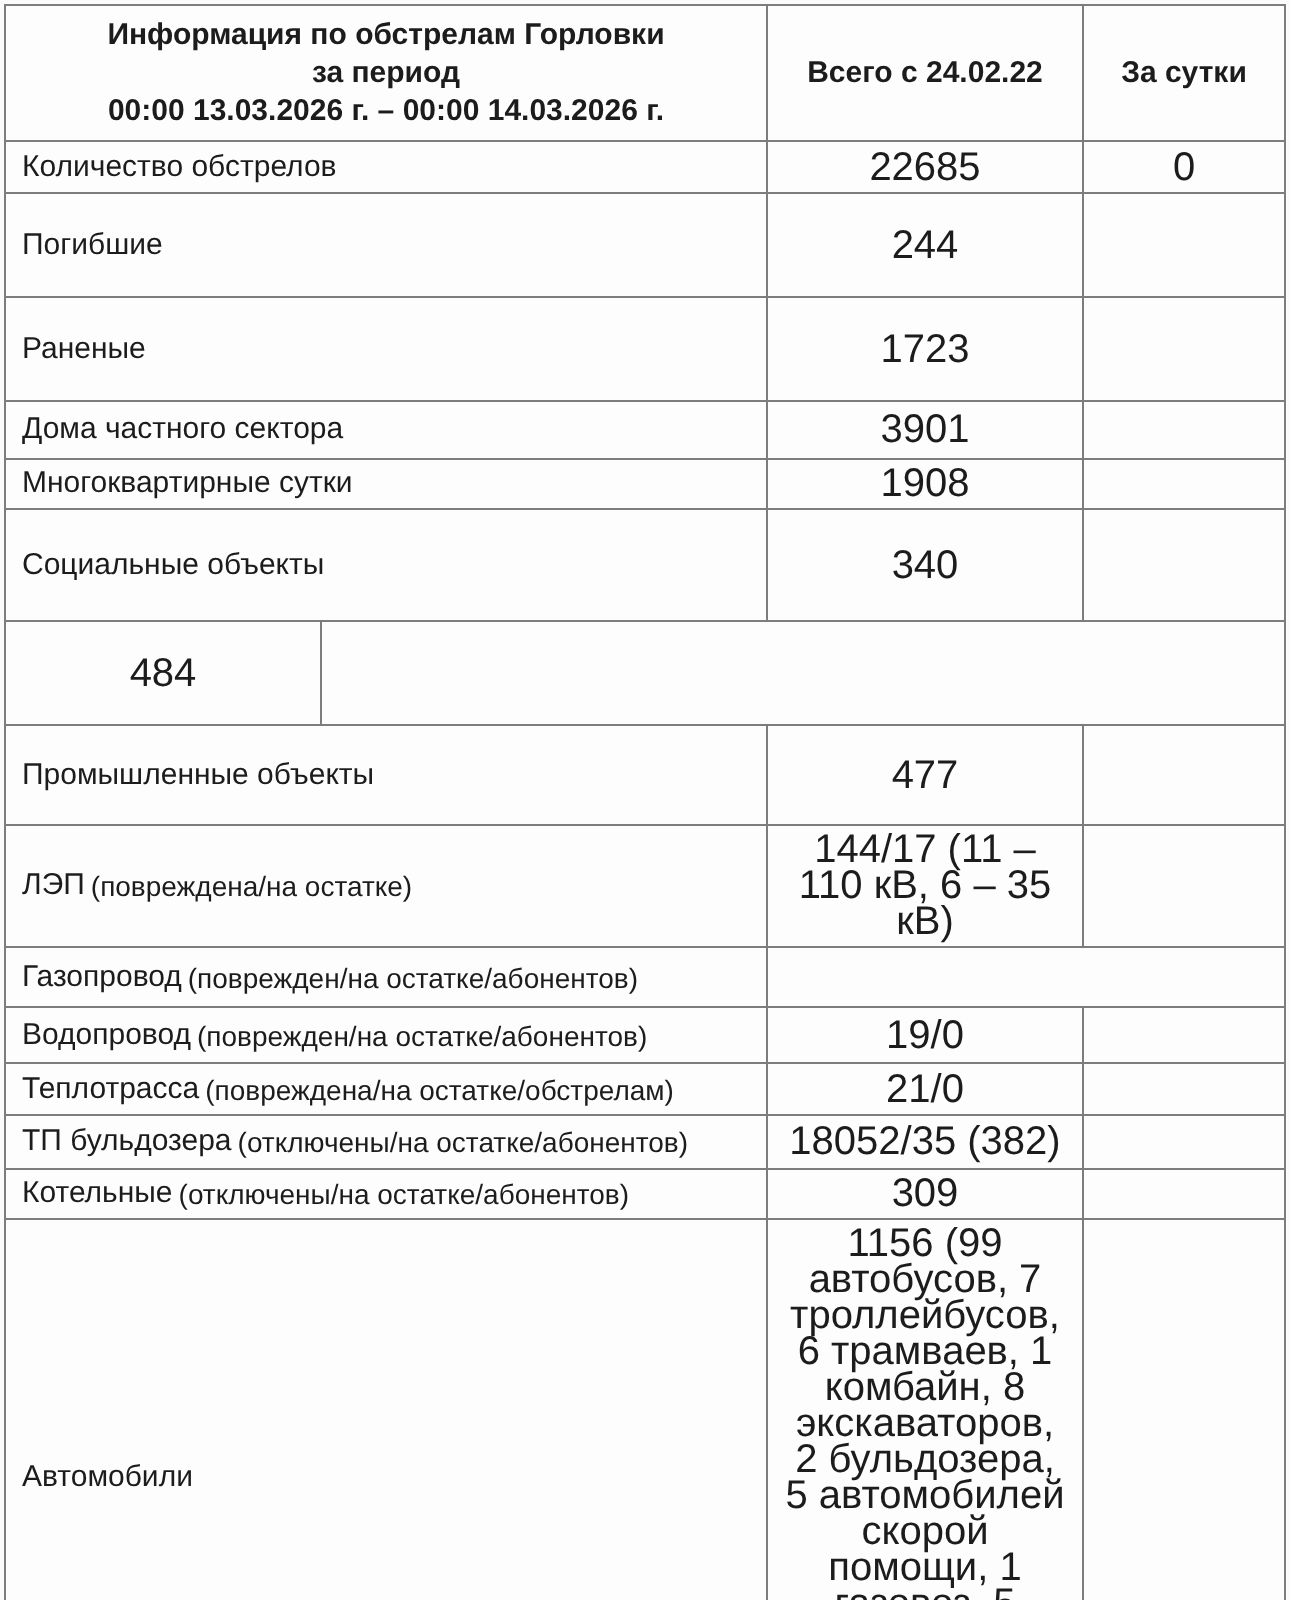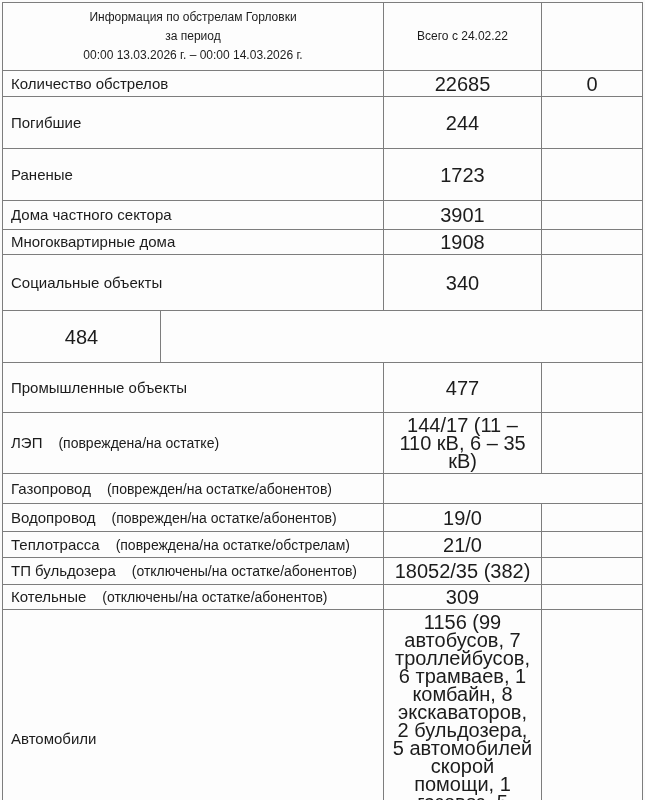--- a/index.html
+++ b/index.html
@@ -47,56 +47,57 @@
     border-right: 1px solid #7d7d7d;
     justify-content: center;
     text-align: center;
   }
   .c3 {
     flex: 1;
     justify-content: center;
     text-align: center;
   }
   .header .cell {
-    font-weight: normal;
-    font-size: 12px;
+    font-weight: bold;
+    font-size: 15px;
     line-height: 19px;
     justify-content: center;
     text-align: center;
   }
   .header .c1 { white-space: pre-line; }
   .lbl {
     font-weight: normal;
     font-size: 15px;
     line-height: 18px;
   }
   .qual {
     font-weight: normal;
     font-size: 14px;
     line-height: 18px;
-    margin-left: 16px;
+    margin-left: 3px;
   }
   .qual:empty { margin-left: 0; }
   .val {
     font-size: 20px;
     line-height: 18px;
     font-weight: normal;
   }
 </style>
 </head>
 <body>
 
 <div class="page">
   <div class="table">
 
     <div class="row header" style="min-height:68px">
       <div class="cell c1">Информация по обстрелам Горловки
 за период
 00:00 13.03.2026 г. – 00:00 14.03.2026 г.</div>
       <div class="cell c2">Всего с 24.02.22</div>
+      <div class="cell c3">За сутки</div>
     </div>
 
     <div class="row" style="min-height:26px">
       <div class="cell c1">
           <span class="lbl">Количество обстрелов</span>
           <span class="qual"></span>
         </div>
       <div class="cell c2 val">22685</div>
       <div class="cell c3 val">0</div>
     </div>
@@ -123,21 +124,21 @@
       <div class="cell c1">
           <span class="lbl">Дома частного сектора</span>
           <span class="qual"></span>
         </div>
       <div class="cell c2 val">3901</div>
       <div class="cell c3 val"></div>
     </div>
 
     <div class="row" style="min-height:24px">
       <div class="cell c1">
-          <span class="lbl">Многоквартирные дома</span>
+          <span class="lbl">Многоквартирные сутки</span>
           <span class="qual"></span>
         </div>
       <div class="cell c2 val">1908</div>
       <div class="cell c3 val"></div>
     </div>
 
     <div class="row" style="min-height:56px">
       <div class="cell c1">
           <span class="lbl">Социальные объекты</span>
           <span class="qual"></span>

